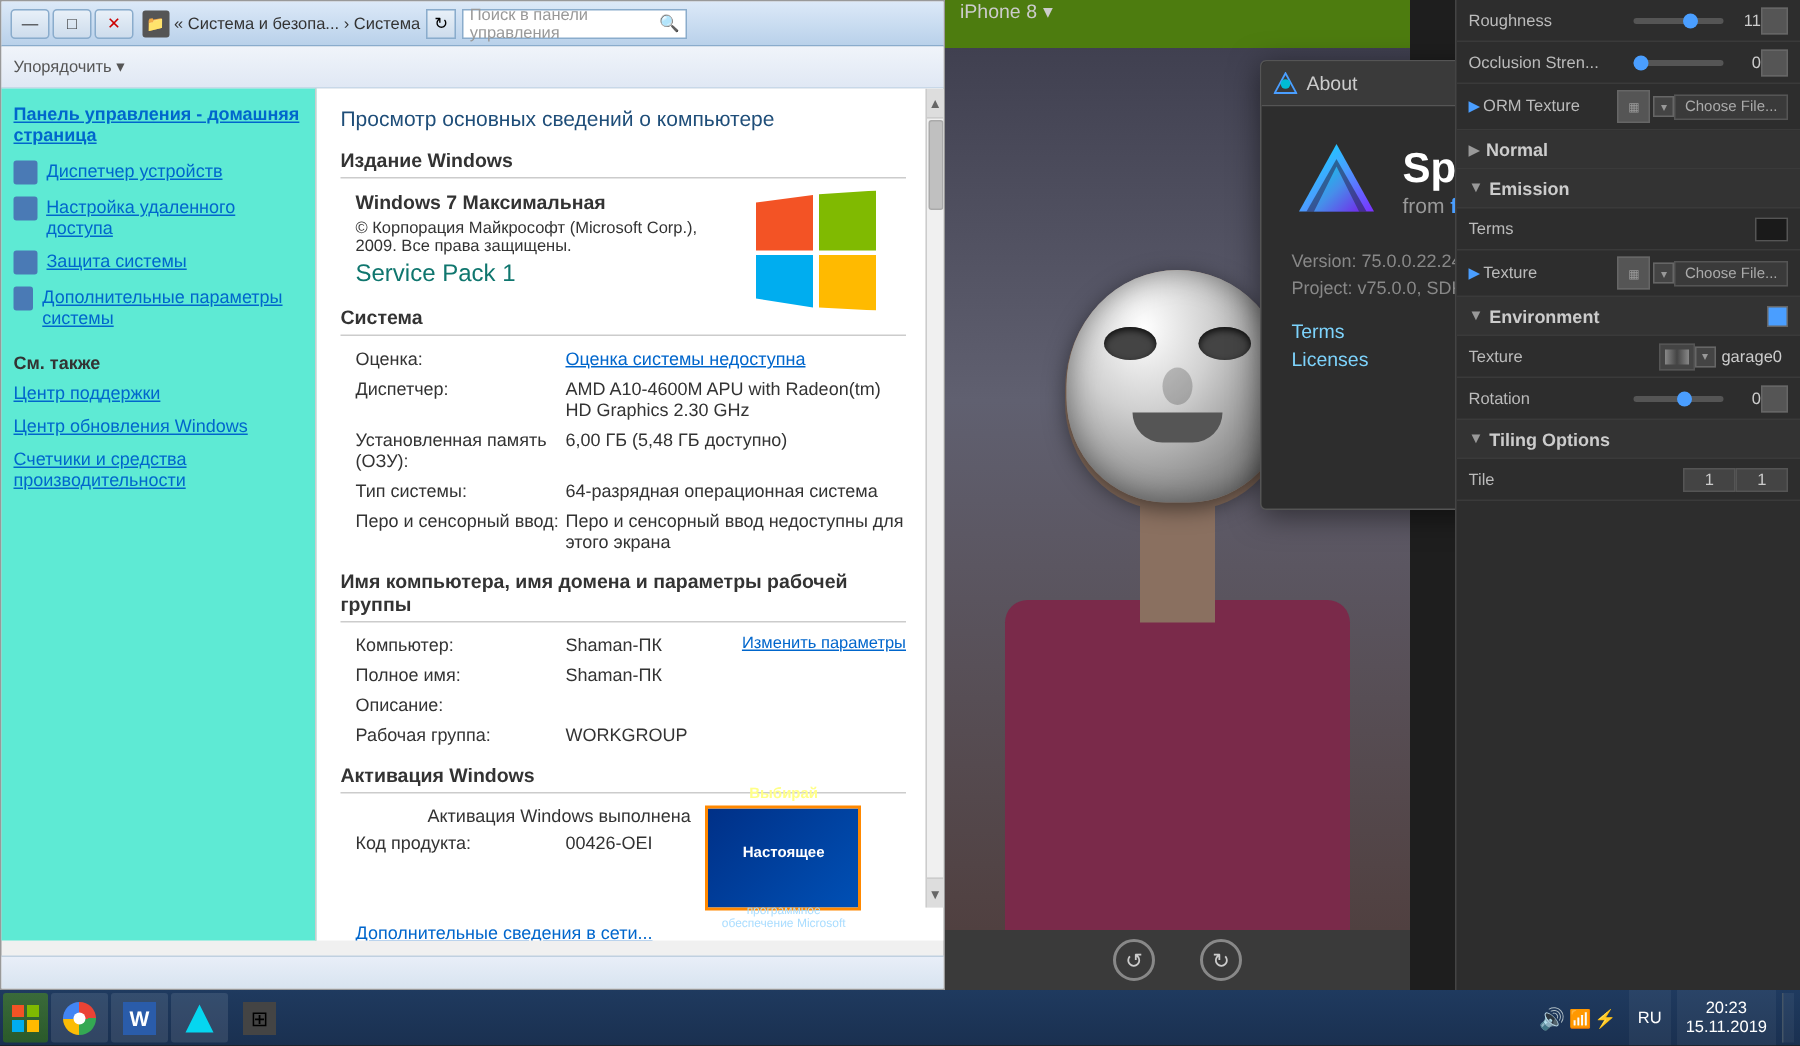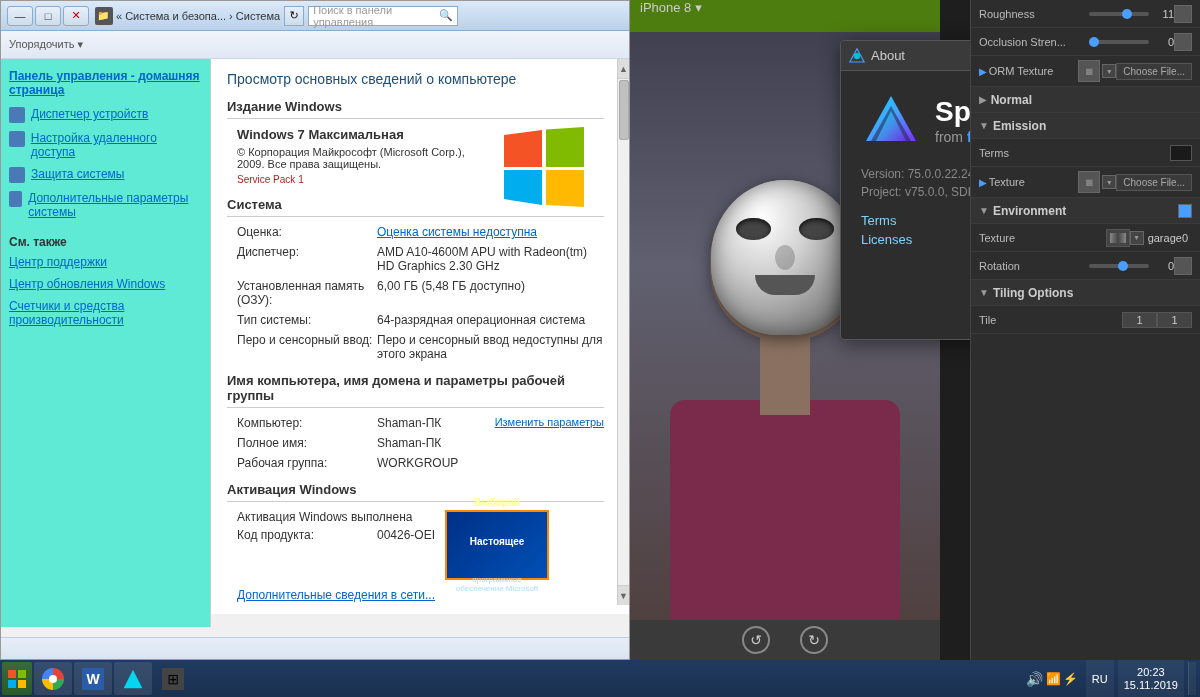--- a/index.html
+++ b/index.html
@@ -587,21 +587,21 @@
               <div style="position:absolute;right:20px;top:0;width:80px;height:80px;">
                 <svg width="80" height="80" viewBox="0 0 80 80">
                   <path d="M0,8 L38,3 L38,40 L0,40 Z" fill="#f35325"></path>
                   <path d="M42,2.5 L80,0 L80,40 L42,40 Z" fill="#80ba01"></path>
                   <path d="M0,43 L38,43 L38,78 L0,72 Z" fill="#00adef"></path>
                   <path d="M42,43 L80,43 L80,80 L42,78 Z" fill="#ffba00"></path>
                 </svg>
               </div>
               <div style="font-size:13px;font-weight:bold;color:#333;margin-bottom:4px;">Windows 7 Максимальная</div>
               <div style="font-size:11px;color:#333;margin-bottom:4px;max-width:230px;">© Корпорация Майкрософт (Microsoft Corp.), 2009. Все права защищены.</div>
-              <div style="font-size:10px;color:#b91c1c;">Service Pack 1</div>
+              <div style="font-size:16px;color:#0f766e;">Service Pack 1</div>
             </div>
 
             <div class="cp-section-header">Система</div>
             <div style="padding-left:10px;margin-bottom:8px;">
               <div class="cp-row">
                 <span class="cp-label">Оценка:</span>
                 <span class="cp-value-link">Оценка системы недоступна</span>
               </div>
               <div class="cp-row">
                 <span class="cp-label">Диспетчер:</span>
@@ -626,29 +626,33 @@
               <div class="cp-row">
                 <span class="cp-label">Компьютер:</span>
                 <span class="cp-value">Shaman-ПК</span>
                 <span class="cp-value-link" style="margin-left:8px;font-size:11px;">Изменить параметры</span>
               </div>
               <div class="cp-row">
                 <span class="cp-label">Полное имя:</span>
                 <span class="cp-value">Shaman-ПК</span>
               </div>
               <div class="cp-row">
+                <span class="cp-label">Описание:</span>
+                <span class="cp-value"></span>
+              </div>
+              <div class="cp-row">
                 <span class="cp-label">Рабочая группа:</span>
                 <span class="cp-value">WORKGROUP</span>
               </div>
             </div>
 
             <div class="cp-section-header">Активация Windows</div>
             <div style="padding-left:10px;display:flex;align-items:flex-start;gap:10px;">
               <div>
-                <div style="font-size:12px;color:#333;margin-bottom:4px;">Активация Windows выполнена</div>
+                <div style="font-size:12px;color:#333;margin-bottom:4px;margin-left:48px;">Активация Windows выполнена</div>
                 <div class="cp-row">
                   <span class="cp-label">Код продукта:</span>
                   <span class="cp-value">00426-OEI</span>
                 </div>
               </div>
 
               <div style="width:104px;height:70px;background:linear-gradient(135deg,#003087,#0050b5);border:2px solid #ff8800;padding:4px;display:flex;flex-direction:column;align-items:center;justify-content:center;font-size:9px;color:white;text-align:center;gap:28px;">
                 <div style="font-weight:bold;color:#ff8;font-size:10px;">Выбирай</div>
                 <div style="font-weight:bold;color:white;font-size:10px;">Настоящее</div>
                 <div style="font-size:8px;color:#adf;">программное обеспечение Microsoft</div>

